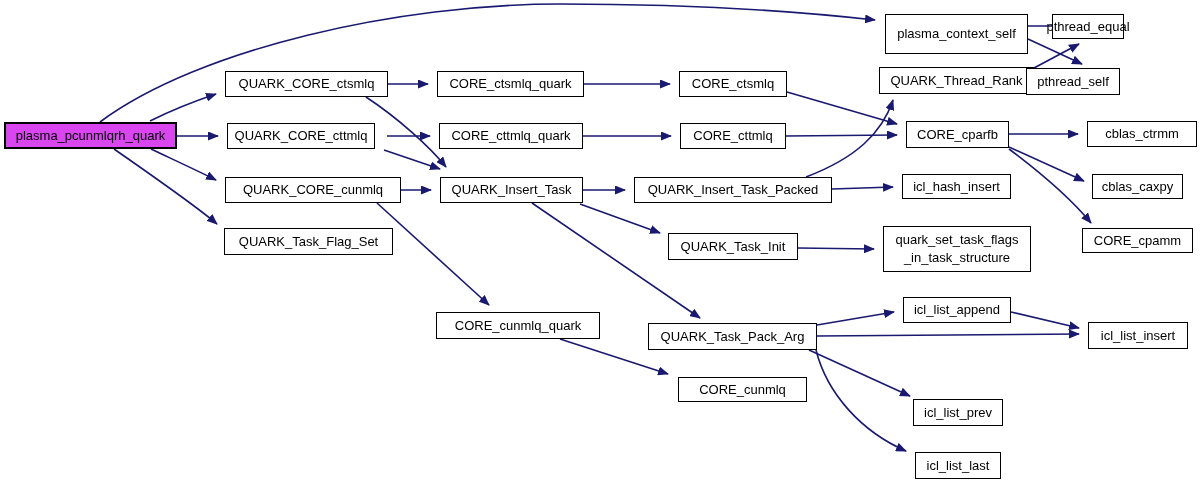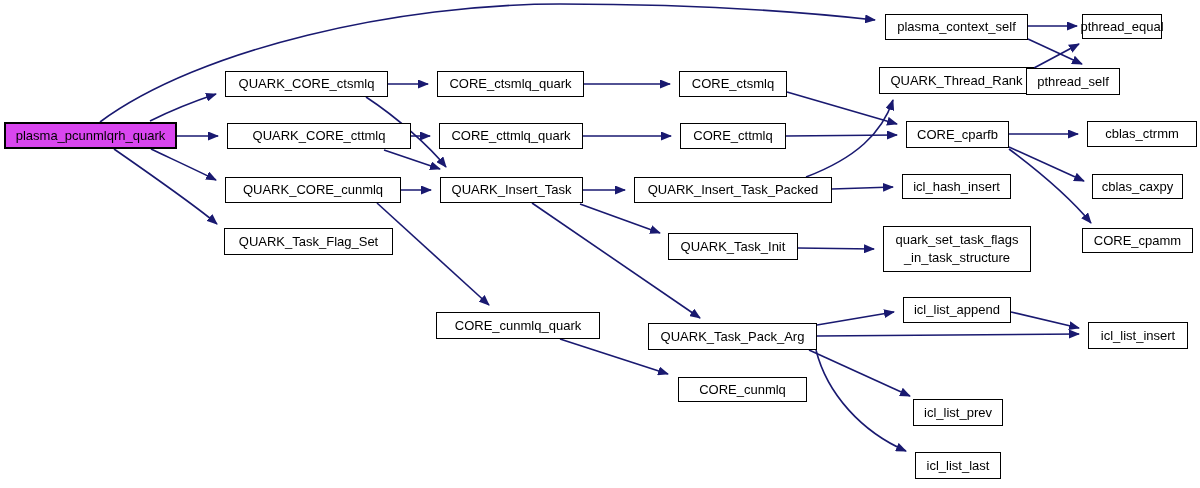--- a/index.html
+++ b/index.html
@@ -72,42 +72,42 @@
     <path class="edge" marker-end="url(#arrow)" d="M 1028,39 L 1082,64"></path>
     <path class="edge" marker-end="url(#arrow)" d="M 1034,68 L 1079,44"></path>
     <path class="edge" marker-end="url(#arrow)" d="M 1034,81 L 1080,81"></path>
     <path class="edge" marker-end="url(#arrow)" d="M 1009,134 L 1078,134"></path>
     <path class="edge" marker-end="url(#arrow)" d="M 1009,147 L 1084,181"></path>
     <path class="edge" marker-end="url(#arrow)" d="M 1009,149 C 1045,176 1072,200 1091,223"></path>
   </svg>
 
   <div class="node root" style="left:4px;top:122px;width:173px;height:27px"><span class="lbl">plasma_pcunmlqrh_quark</span></div>
   <div class="node" style="left:225px;top:71px;width:163px;height:26px"><span class="lbl">QUARK_CORE_ctsmlq</span></div>
-  <div class="node" style="left:227px;top:123px;width:184px;height:26px"><span class="lbl">QUARK_CORE_cttmlq</span></div>
+  <div class="node" style="left:227px;top:123px;width:148px;height:26px"><span class="lbl">QUARK_CORE_cttmlq</span></div>
   <div class="node" style="left:225px;top:177px;width:176px;height:26px"><span class="lbl">QUARK_CORE_cunmlq</span></div>
   <div class="node" style="left:224px;top:228px;width:169px;height:27px"><span class="lbl">QUARK_Task_Flag_Set</span></div>
   <div class="node" style="left:437px;top:71px;width:147px;height:26px"><span class="lbl">CORE_ctsmlq_quark</span></div>
   <div class="node" style="left:439px;top:123px;width:144px;height:26px"><span class="lbl">CORE_cttmlq_quark</span></div>
   <div class="node" style="left:440px;top:177px;width:143px;height:26px"><span class="lbl">QUARK_Insert_Task</span></div>
   <div class="node" style="left:436px;top:312px;width:164px;height:27px"><span class="lbl">CORE_cunmlq_quark</span></div>
   <div class="node" style="left:679px;top:71px;width:108px;height:26px"><span class="lbl">CORE_ctsmlq</span></div>
   <div class="node" style="left:680px;top:123px;width:106px;height:26px"><span class="lbl">CORE_cttmlq</span></div>
   <div class="node" style="left:634px;top:177px;width:198px;height:26px"><span class="lbl">QUARK_Insert_Task_Packed</span></div>
   <div class="node" style="left:668px;top:233px;width:130px;height:27px"><span class="lbl">QUARK_Task_Init</span></div>
   <div class="node" style="left:648px;top:323px;width:169px;height:27px"><span class="lbl">QUARK_Task_Pack_Arg</span></div>
   <div class="node" style="left:678px;top:377px;width:129px;height:25px"><span class="lbl">CORE_cunmlq</span></div>
-  <div class="node" style="left:885px;top:14px;width:143px;height:26px"><span class="lbl">plasma_context_self</span></div>
+  <div class="node" style="left:885px;top:14px;width:143px;height:40px"><span class="lbl">plasma_context_self</span></div>
   <div class="node" style="left:879px;top:67px;width:155px;height:27px"><span class="lbl">QUARK_Thread_Rank</span></div>
   <div class="node" style="left:906px;top:121px;width:103px;height:27px"><span class="lbl">CORE_cparfb</span></div>
   <div class="node" style="left:902px;top:174px;width:109px;height:25px"><span class="lbl">icl_hash_insert</span></div>
   <div class="node" style="left:883px;top:226px;width:148px;height:46px"><span class="lbl">quark_set_task_flags
 _in_task_structure</span></div>
   <div class="node" style="left:903px;top:297px;width:108px;height:26px"><span class="lbl">icl_list_append</span></div>
   <div class="node" style="left:913px;top:399px;width:90px;height:27px"><span class="lbl">icl_list_prev</span></div>
   <div class="node" style="left:915px;top:452px;width:86px;height:27px"><span class="lbl">icl_list_last</span></div>
-  <div class="node" style="left:1082px;top:14px;width:80px;height:25px"><span class="lbl">pthread_equal</span></div>
+  <div class="node" style="left:1052px;top:14px;width:72px;height:25px"><span class="lbl">pthread_equal</span></div>
   <div class="node" style="left:1026px;top:68px;width:94px;height:27px"><span class="lbl">pthread_self</span></div>
   <div class="node" style="left:1087px;top:121px;width:110px;height:26px"><span class="lbl">cblas_ctrmm</span></div>
   <div class="node" style="left:1092px;top:174px;width:91px;height:25px"><span class="lbl">cblas_caxpy</span></div>
   <div class="node" style="left:1082px;top:228px;width:111px;height:25px"><span class="lbl">CORE_cpamm</span></div>
   <div class="node" style="left:1088px;top:322px;width:100px;height:27px"><span class="lbl">icl_list_insert</span></div>
 
 </div>
 
 </body></html>

